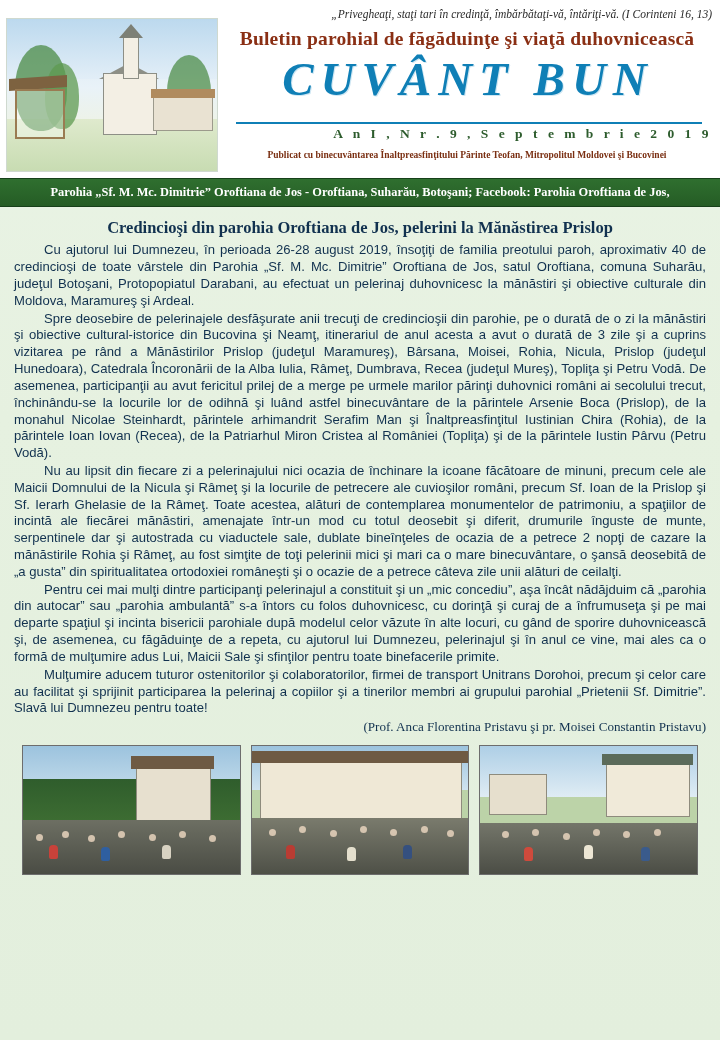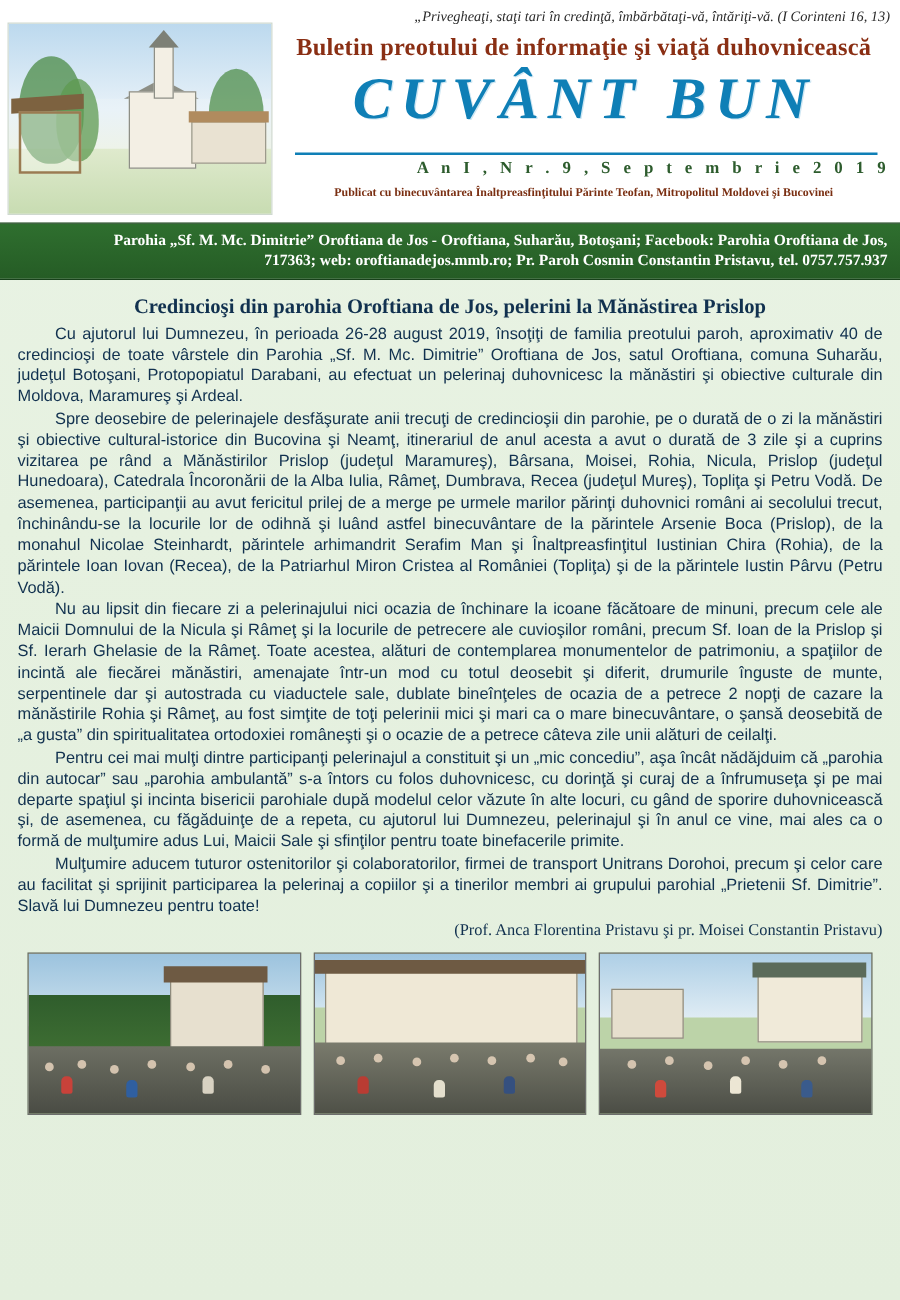--- a/index.html
+++ b/index.html
@@ -170,21 +170,21 @@
     color: #7a2f12;
     font-weight: bold;
   }
 
   
   .parish-bar {
     position: relative;
     margin: 0;
     background: linear-gradient(180deg, #2f6f2f 0%, #255c25 100%);
     color: #ffffff;
-    text-align: right;
+    text-align: center;
     padding: 5px 10px 6px;
     font-size: 12.4px;
     font-weight: bold;
     line-height: 1.32;
     border-top: 1px solid #17401a;
     border-bottom: 1px solid #17401a;
   }
 
   
   .article {
@@ -280,30 +280,29 @@
       <div class="tree t3"></div>
       <div class="gate-roof"></div>
       <div class="gate"></div>
       <div class="roof"></div>
       <div class="church"></div>
       <div class="tower"></div>
       <div class="bldg"></div>
     </div>
 
     <div class="mast-quote">„Privegheaţi, staţi tari în credinţă, îmbărbătaţi-vă,  întăriţi-vă. (I Corinteni 16, 13)</div>
-    <div class="mast-sub1">Buletin preotului de informaţie şi viaţă duhovnicească</div>
+    <div class="mast-sub1">Buletin parohial de făgăduinţe şi viaţă duhovnicească</div>
     <div class="mast-title">CUVÂNT BUN</div>
     <div class="mast-rule"></div>
     <div class="mast-issue">A n  I ,  N r . 9 ,  S e p t e m b r i e   2 0 1 9</div>
     <div class="mast-bless">Publicat cu binecuvântarea Înaltpreasfinţitului Părinte Teofan, Mitropolitul Moldovei şi Bucovinei</div>
   </div>
 
   <div class="parish-bar">
     <div>Parohia „Sf. M. Mc. Dimitrie”  Oroftiana de Jos - Oroftiana, Suharău, Botoşani; Facebook: Parohia Oroftiana de Jos,</div>
-    <div>717363; web: oroftianadejos.mmb.ro; Pr. Paroh Cosmin Constantin Pristavu, tel. 0757.757.937</div>
   </div>
 
   <div class="article">
     <h1>Credincioşi din parohia Oroftiana de Jos, pelerini la Mănăstirea Prislop</h1>
     <p>Cu ajutorul lui Dumnezeu, în perioada 26-28 august 2019, însoţiţi de familia preotului paroh, aproximativ 40 de credincioşi de toate vârstele din Parohia „Sf. M. Mc. Dimitrie” Oroftiana de Jos, satul Oroftiana, comuna Suharău, judeţul Botoşani, Protopopiatul Darabani, au efectuat un pelerinaj duhovnicesc la mănăstiri şi obiective culturale din Moldova, Maramureş şi Ardeal.</p>
     <p>Spre deosebire de pelerinajele desfăşurate anii trecuţi de credincioşii din parohie, pe o durată de o zi la mănăstiri şi obiective cultural-istorice din Bucovina şi Neamţ, itinerariul de anul acesta a avut o durată de 3 zile şi a cuprins vizitarea pe rând a Mănăstirilor Prislop (judeţul Maramureş), Bârsana, Moisei, Rohia, Nicula, Prislop (judeţul Hunedoara), Catedrala Încoronării de la Alba Iulia, Râmeţ, Dumbrava, Recea (judeţul Mureş), Topliţa şi Petru Vodă. De asemenea, participanţii au avut fericitul prilej de a merge pe urmele marilor părinţi duhovnici români ai secolului trecut, închinându-se la locurile lor de odihnă şi luând astfel binecuvântare de la părintele Arsenie Boca (Prislop), de la monahul Nicolae Steinhardt, părintele arhimandrit Serafim Man şi Înaltpreasfinţitul Iustinian Chira (Rohia), de la părintele Ioan Iovan (Recea), de la Patriarhul Miron Cristea al României (Topliţa) şi de la părintele Iustin Pârvu (Petru Vodă).</p>
     <p>Nu au lipsit din fiecare zi a pelerinajului nici ocazia de închinare la icoane făcătoare de minuni, precum cele ale Maicii Domnului de la Nicula şi Râmeţ şi la locurile de petrecere ale cuvioşilor români, precum Sf. Ioan de la Prislop şi Sf. Ierarh Ghelasie de la Râmeţ. Toate acestea, alături de contemplarea monumentelor de patrimoniu, a spaţiilor de incintă ale fiecărei mănăstiri, amenajate într-un mod cu totul deosebit şi diferit, drumurile înguste de munte, serpentinele dar şi autostrada cu viaductele sale, dublate bineînţeles de ocazia de a petrece 2 nopţi de cazare la mănăstirile Rohia şi Râmeţ, au fost simţite de toţi pelerinii mici şi mari ca o mare binecuvântare, o şansă deosebită de „a gusta” din spiritualitatea ortodoxiei româneşti şi o ocazie de a petrece câteva zile unii alături de ceilalţi.</p>
     <p>Pentru cei mai mulţi dintre participanţi pelerinajul a constituit şi un „mic concediu”, aşa încât nădăjduim că „parohia din autocar” sau „parohia ambulantă” s-a întors cu folos duhovnicesc, cu dorinţă şi curaj de a înfrumuseţa şi pe mai departe spaţiul şi incinta bisericii parohiale după modelul celor văzute în alte locuri, cu gând de sporire duhovnicească şi, de asemenea, cu făgăduinţe de a repeta, cu ajutorul lui Dumnezeu, pelerinajul şi în anul ce vine, mai ales ca o formă de mulţumire adus Lui, Maicii Sale şi sfinţilor pentru toate binefacerile primite.</p>
     <p>Mulţumire aducem tuturor ostenitorilor şi colaboratorilor, firmei de transport Unitrans Dorohoi, precum şi celor care au facilitat şi sprijinit participarea la pelerinaj a copiilor şi a tinerilor membri ai grupului parohial „Prietenii Sf. Dimitrie”.  Slavă lui Dumnezeu pentru toate!</p>
     <div class="signature">(Prof. Anca Florentina Pristavu şi pr. Moisei Constantin Pristavu)</div>

